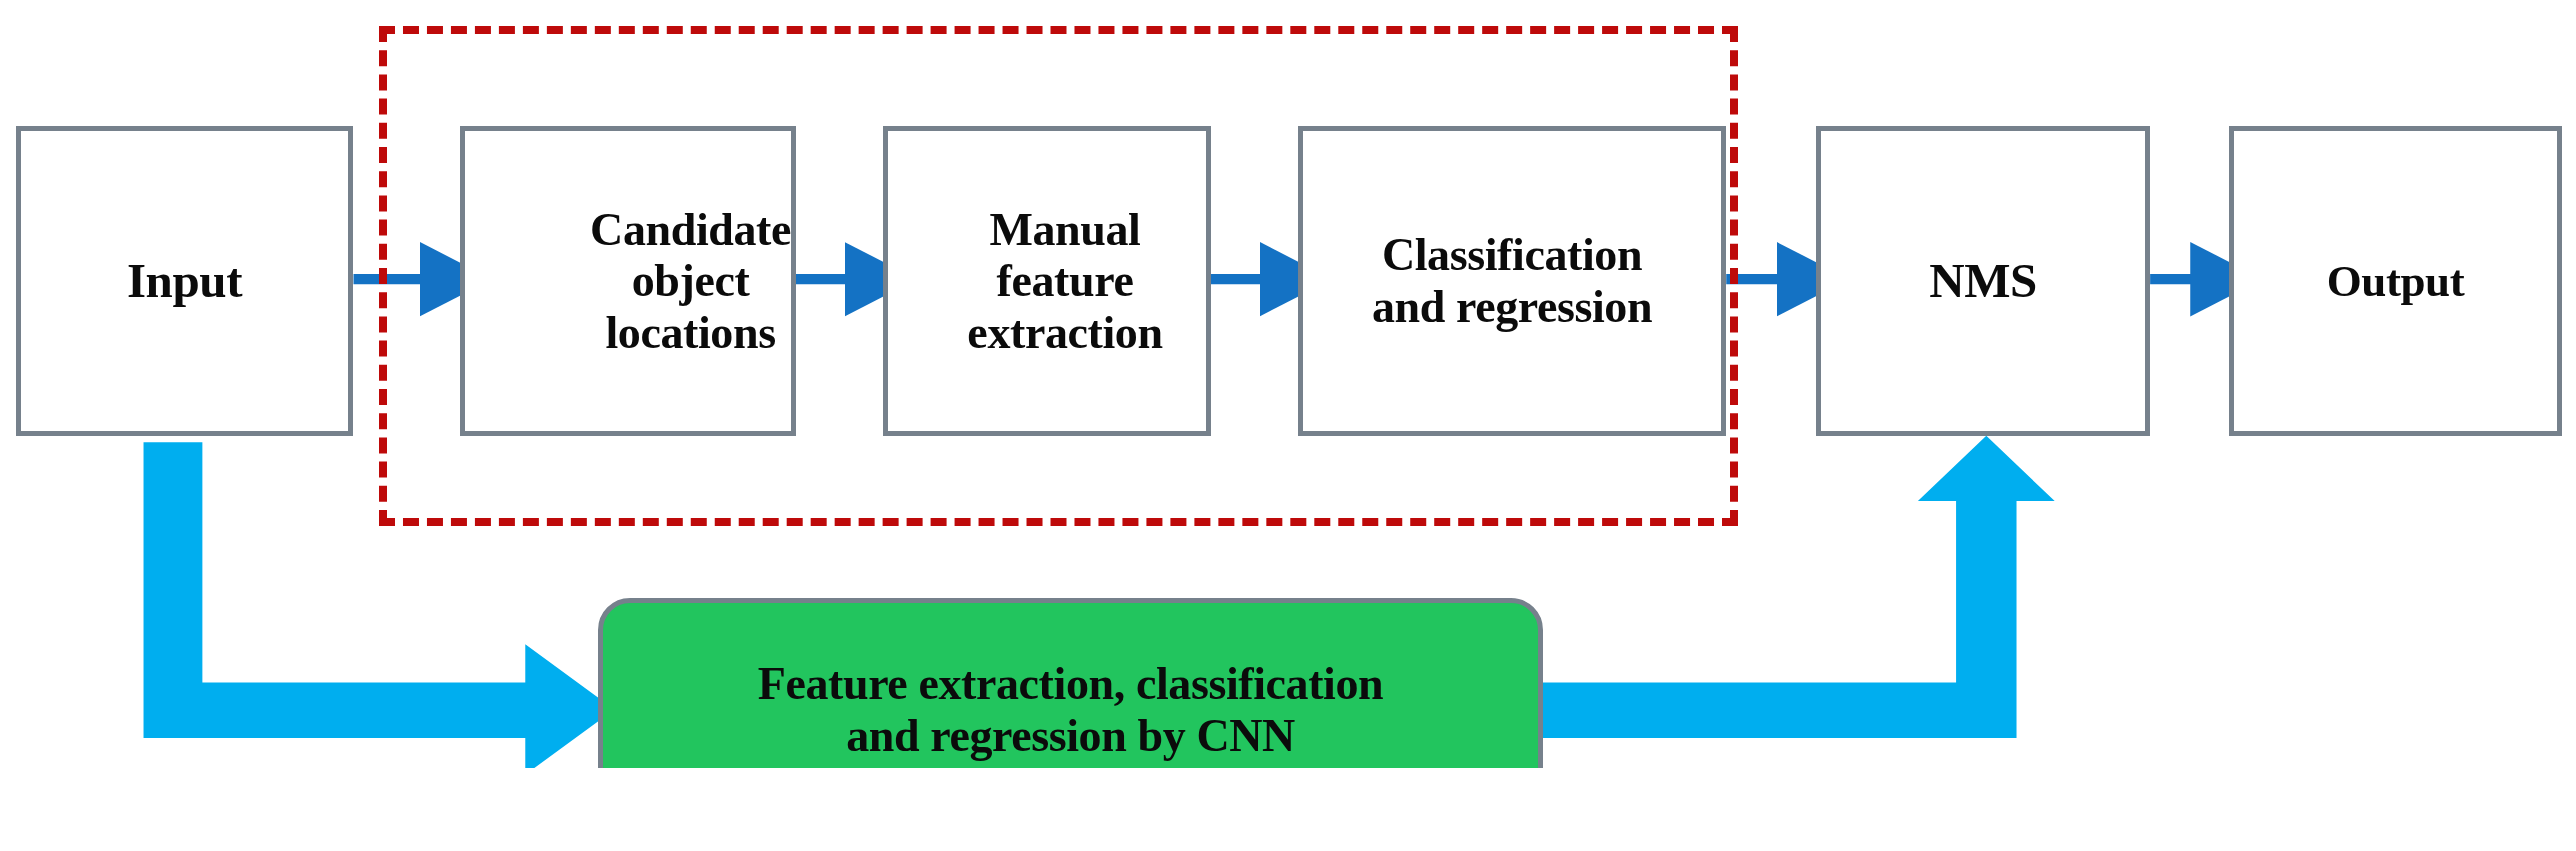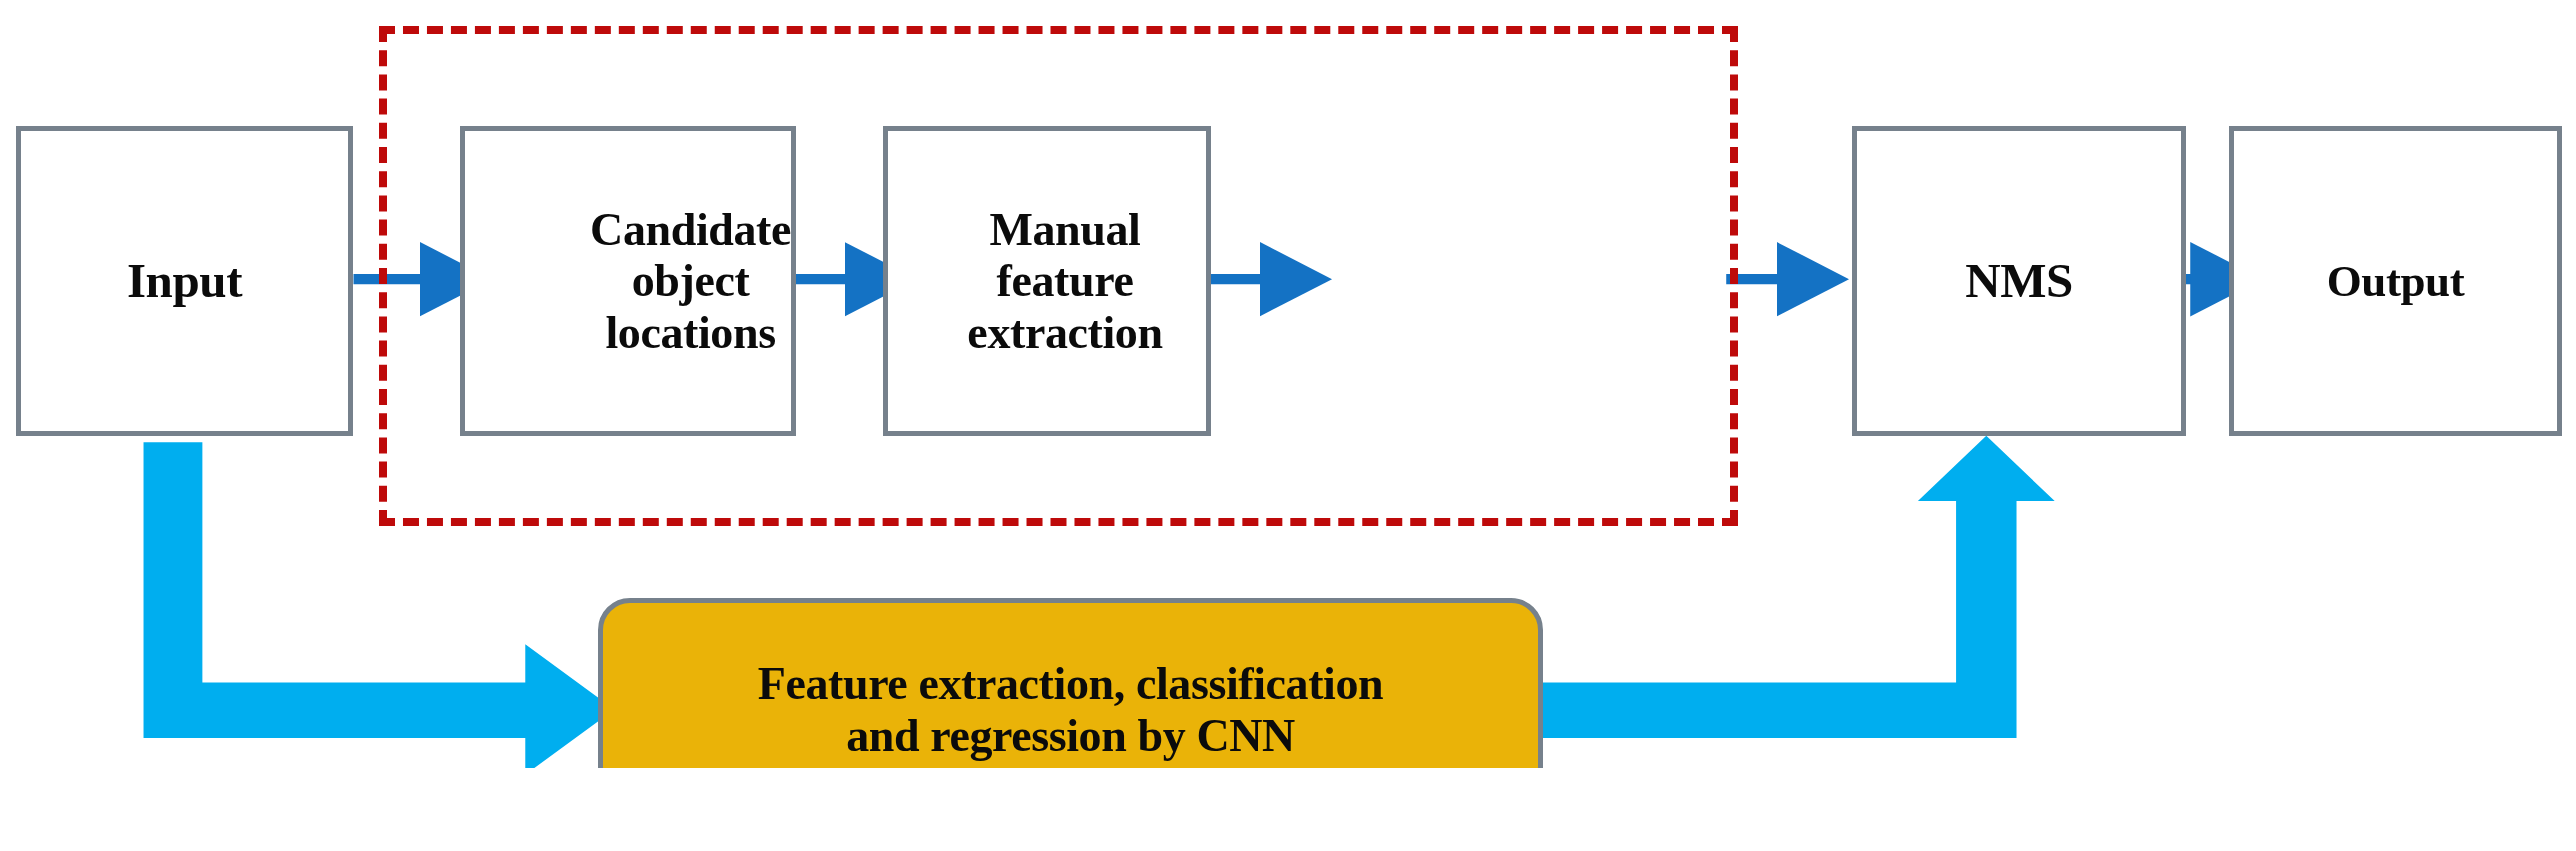--- a/index.html
+++ b/index.html
@@ -40,38 +40,38 @@
     color: #0b0b0b;
     line-height: 1.12;
     white-space: pre-line;
     letter-spacing: -0.4px;
   }
   
   #box-input      { left: 16px;   top: 126px; width: 337px;  height: 310px; }
   #box-candidate  { left: 460px;  top: 126px; width: 336px;  height: 310px; justify-content: flex-end; }
   #box-manual     { left: 883px; top: 126px; width: 328px;  height: 310px; padding-left: 36px; }
   #box-classreg   { left: 1298px; top: 126px; width: 428px;  height: 310px; }
-  #box-nms        { left: 1816px; top: 126px; width: 334px;  height: 310px; margin-left: 36px; }
+  #box-nms        { left: 1816px; top: 126px; width: 334px;  height: 310px; }
   #box-output     { left: 2229px; top: 126px; width: 333px;  height: 310px; }
 
   #box-input      .node-label { font-size: 49px; }
   #box-candidate  .node-label { font-size: 46px; }
   #box-manual     .node-label { font-size: 46px; }
   #box-classreg   .node-label { font-size: 46px; width: 455px; }
   #box-nms        .node-label { font-size: 49px; }
   #box-output     .node-label { font-size: 45px; }
 
   .cnn-box {
     position: absolute;
     left: 598px;
     top: 598px;
     width: 945px;
     height: 223px;
     box-sizing: border-box;
-    background: #eab308;
+    background: #22c55e;
     border: 5.6px solid #76818C;
     border-radius: 32px;
     display: flex;
     align-items: center;
     justify-content: center;
     text-align: center;
     z-index: 6;
   }
   .cnn-box .node-label {
     font-size: 46px;
@@ -157,20 +157,24 @@
 object
 locations</span>
   </div>
 
   <div class="node-box" id="box-manual">
     <span class="node-label">Manual
 feature
 extraction</span>
   </div>
 
+  <div class="node-box" id="box-classreg">
+    <span class="node-label">Classification
+and regression</span>
+  </div>
 
   <div class="node-box" id="box-nms">
     <span class="node-label">NMS</span>
   </div>
 
   <div class="node-box" id="box-output">
     <span class="node-label">Output</span>
   </div>
 
   <div class="cnn-box">

